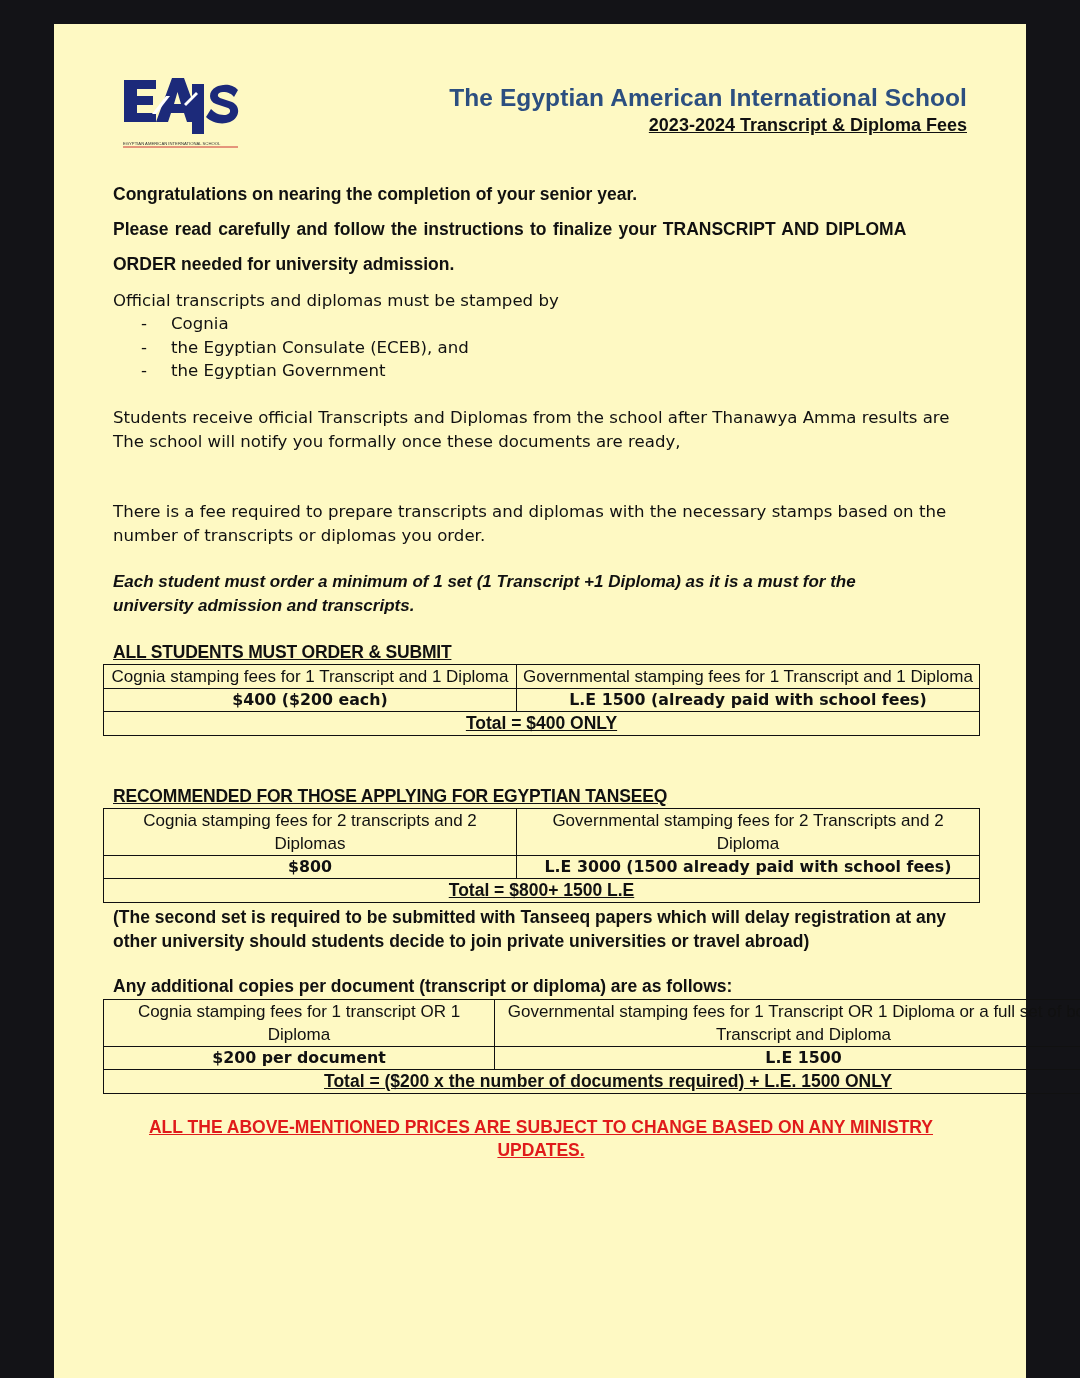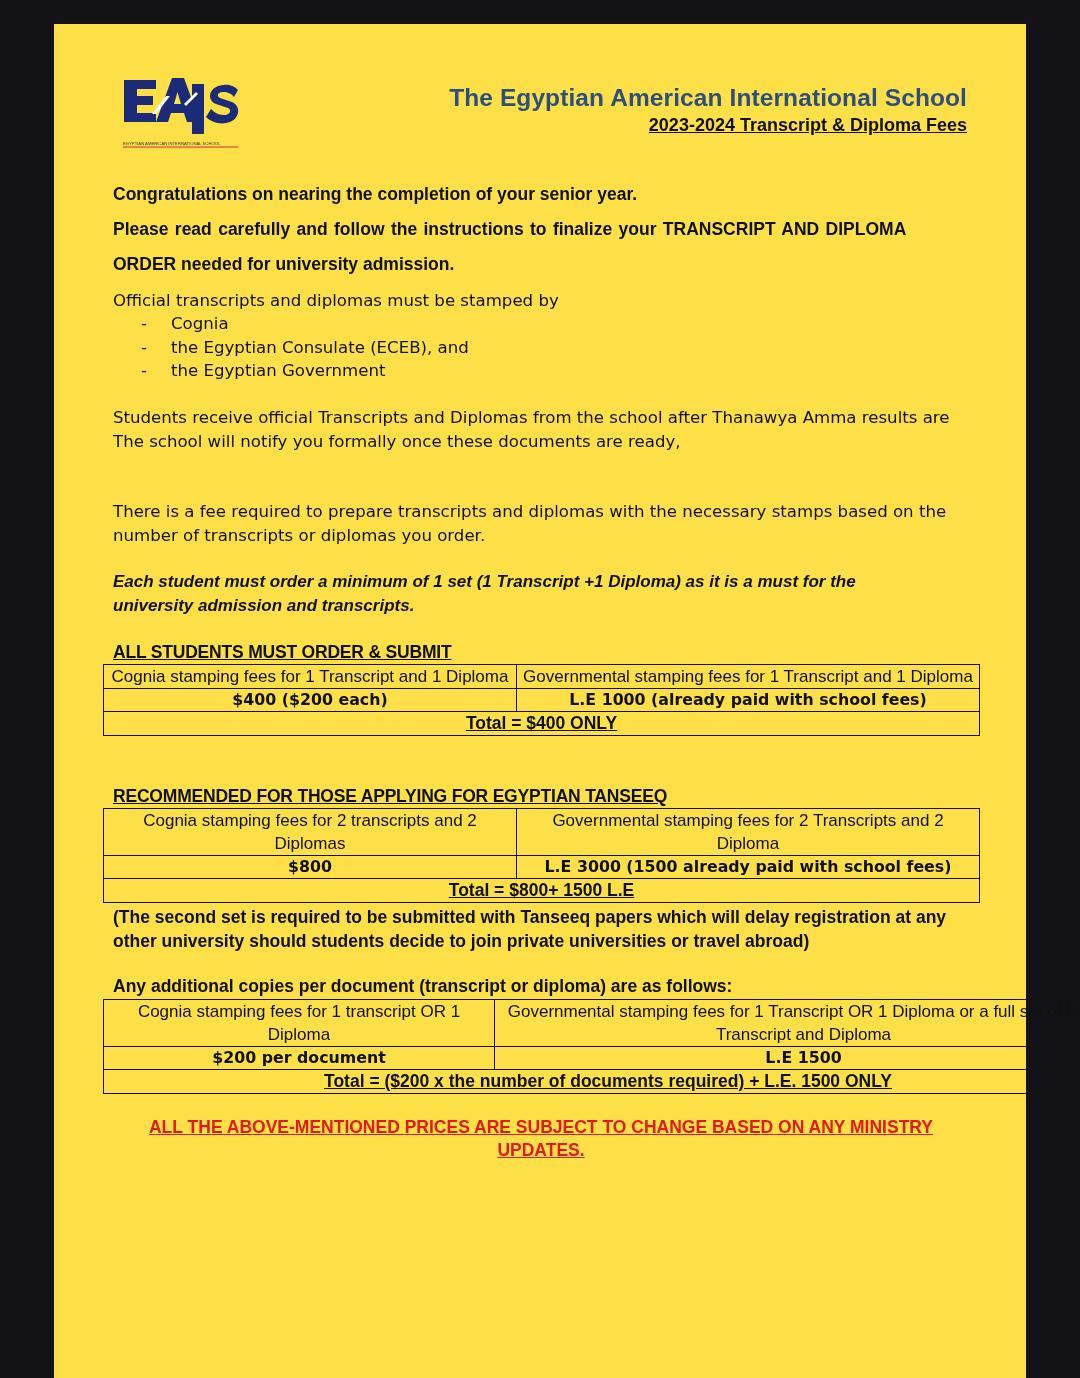--- a/index.html
+++ b/index.html
@@ -1,18 +1,18 @@
 <!DOCTYPE html>
 <html><head>
 <meta charset="utf-8">
 <style>
   html, body { margin:0; padding:0; }
   body { width:1080px; height:1378px; background:#131317; position:relative; overflow:hidden;
          font-family:"Liberation Sans", sans-serif; color:#111; }
-  .page { position:absolute; left:54px; top:24px; width:972px; height:1354px; background:#fde047; }
+  .page { position:absolute; left:54px; top:24px; width:972px; height:1354px; background:#fef9c3; }
   .logo { position:absolute; left:68px; top:50px; width:118px; height:76px; }
   .logo svg { display:block; }
   .school-name { position:absolute; right:59px; top:60px; font-size:24.5px; font-weight:bold; color:#2c4f80; letter-spacing:0.1px; white-space:nowrap; }
   .subtitle { position:absolute; right:59px; top:91px; font-size:18px; font-weight:bold; text-decoration:underline; color:#111; white-space:nowrap; }
   .content { position:absolute; left:59px; top:0; width:856px; }
   .sans { font-family:"DejaVu Sans", sans-serif; }
   .p-bold { position:absolute; left:0; font-size:17.5px; font-weight:bold; white-space:nowrap; }
   .p { position:absolute; left:0; font-size:16.6px; line-height:23.5px; white-space:nowrap; }
   .ul { position:absolute; left:28px; font-size:16.6px; line-height:23.5px; margin:0; padding:0; list-style:none; }
   .ul li { position:relative; padding-left:30px; }
@@ -85,21 +85,21 @@
 
     <div class="sec-h" style="top:618px;">ALL STUDENTS MUST ORDER &amp; SUBMIT</div>
     <table class="fee" style="left:-10px; top:640px; width:877px;">
       <tbody>
           <tr>
         <td class="h" style="width:400px;">Cognia stamping fees for 1 Transcript and 1 Diploma</td>
         <td class="h">Governmental stamping fees for 1 Transcript and 1 Diploma</td>
       </tr>
       <tr>
         <td class="v">$400 ($200 each)</td>
-        <td class="v">L.E 1000 (already paid with school fees)</td>
+        <td class="v">L.E 1500 (already paid with school fees)</td>
       </tr>
       <tr>
         <td class="t" colspan="2"><span>Total = $400 ONLY</span></td>
       </tr>
     </tbody>
       </table>
 
     <div class="sec-h" style="top:762px;">RECOMMENDED FOR THOSE APPLYING FOR EGYPTIAN TANSEEQ</div>
     <table class="fee" style="left:-10px; top:784px; width:877px;">
       <tbody>

